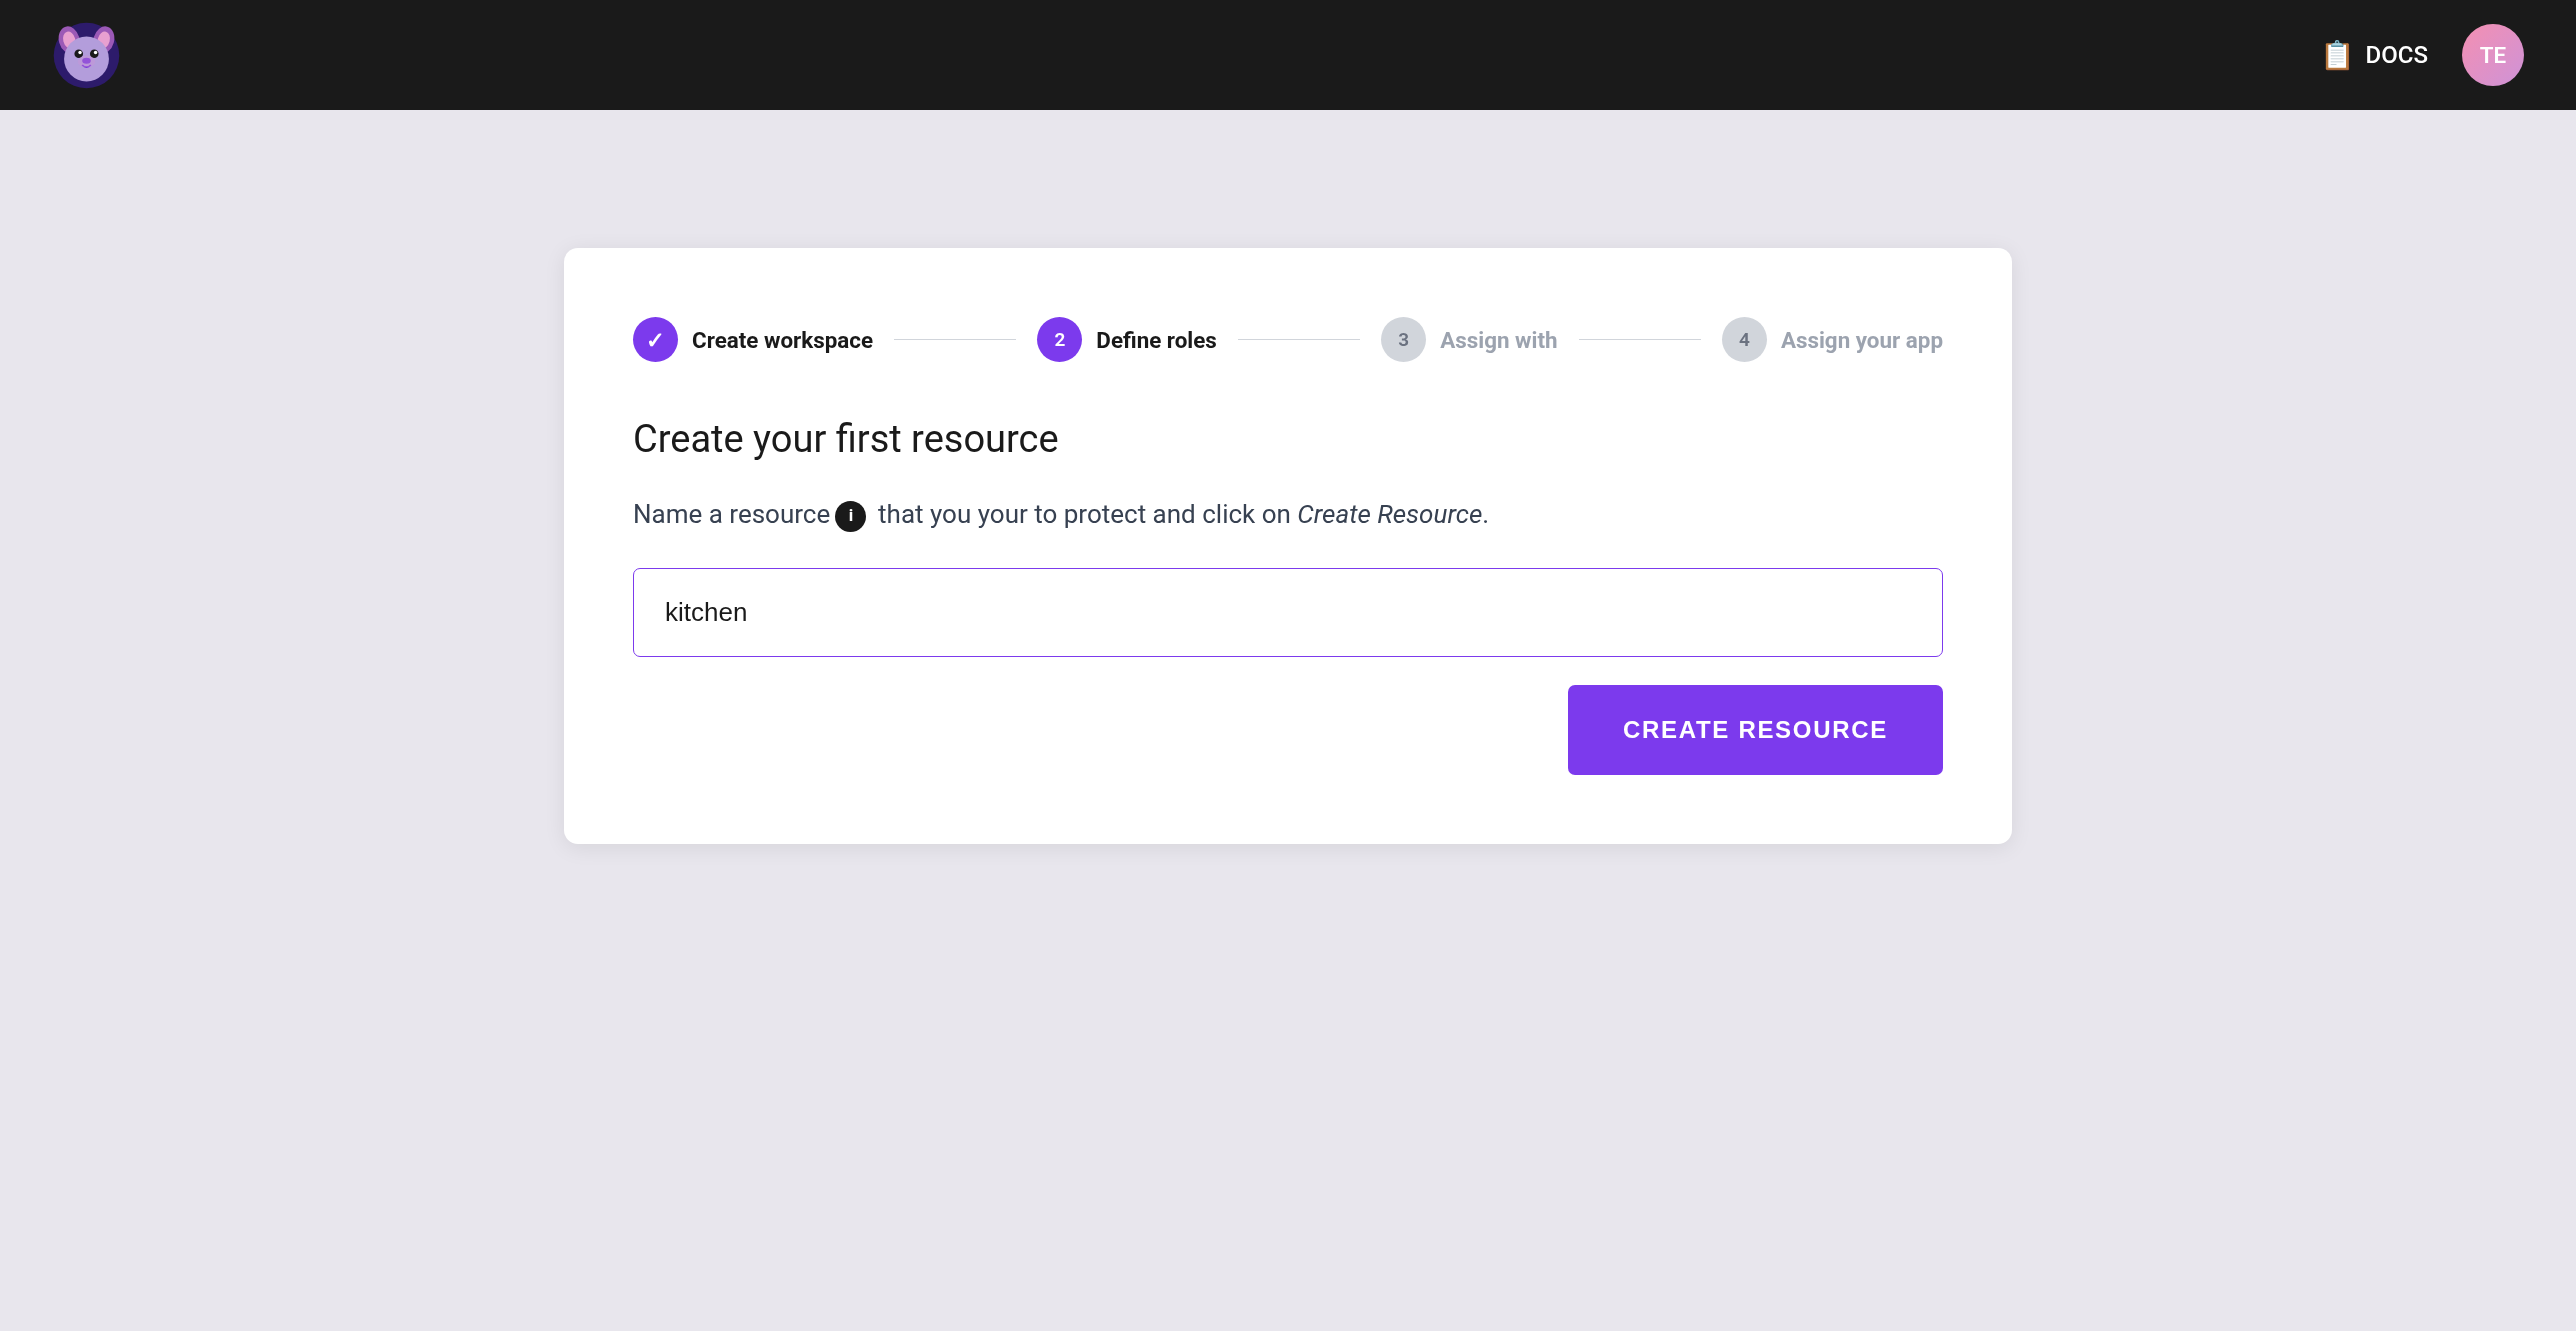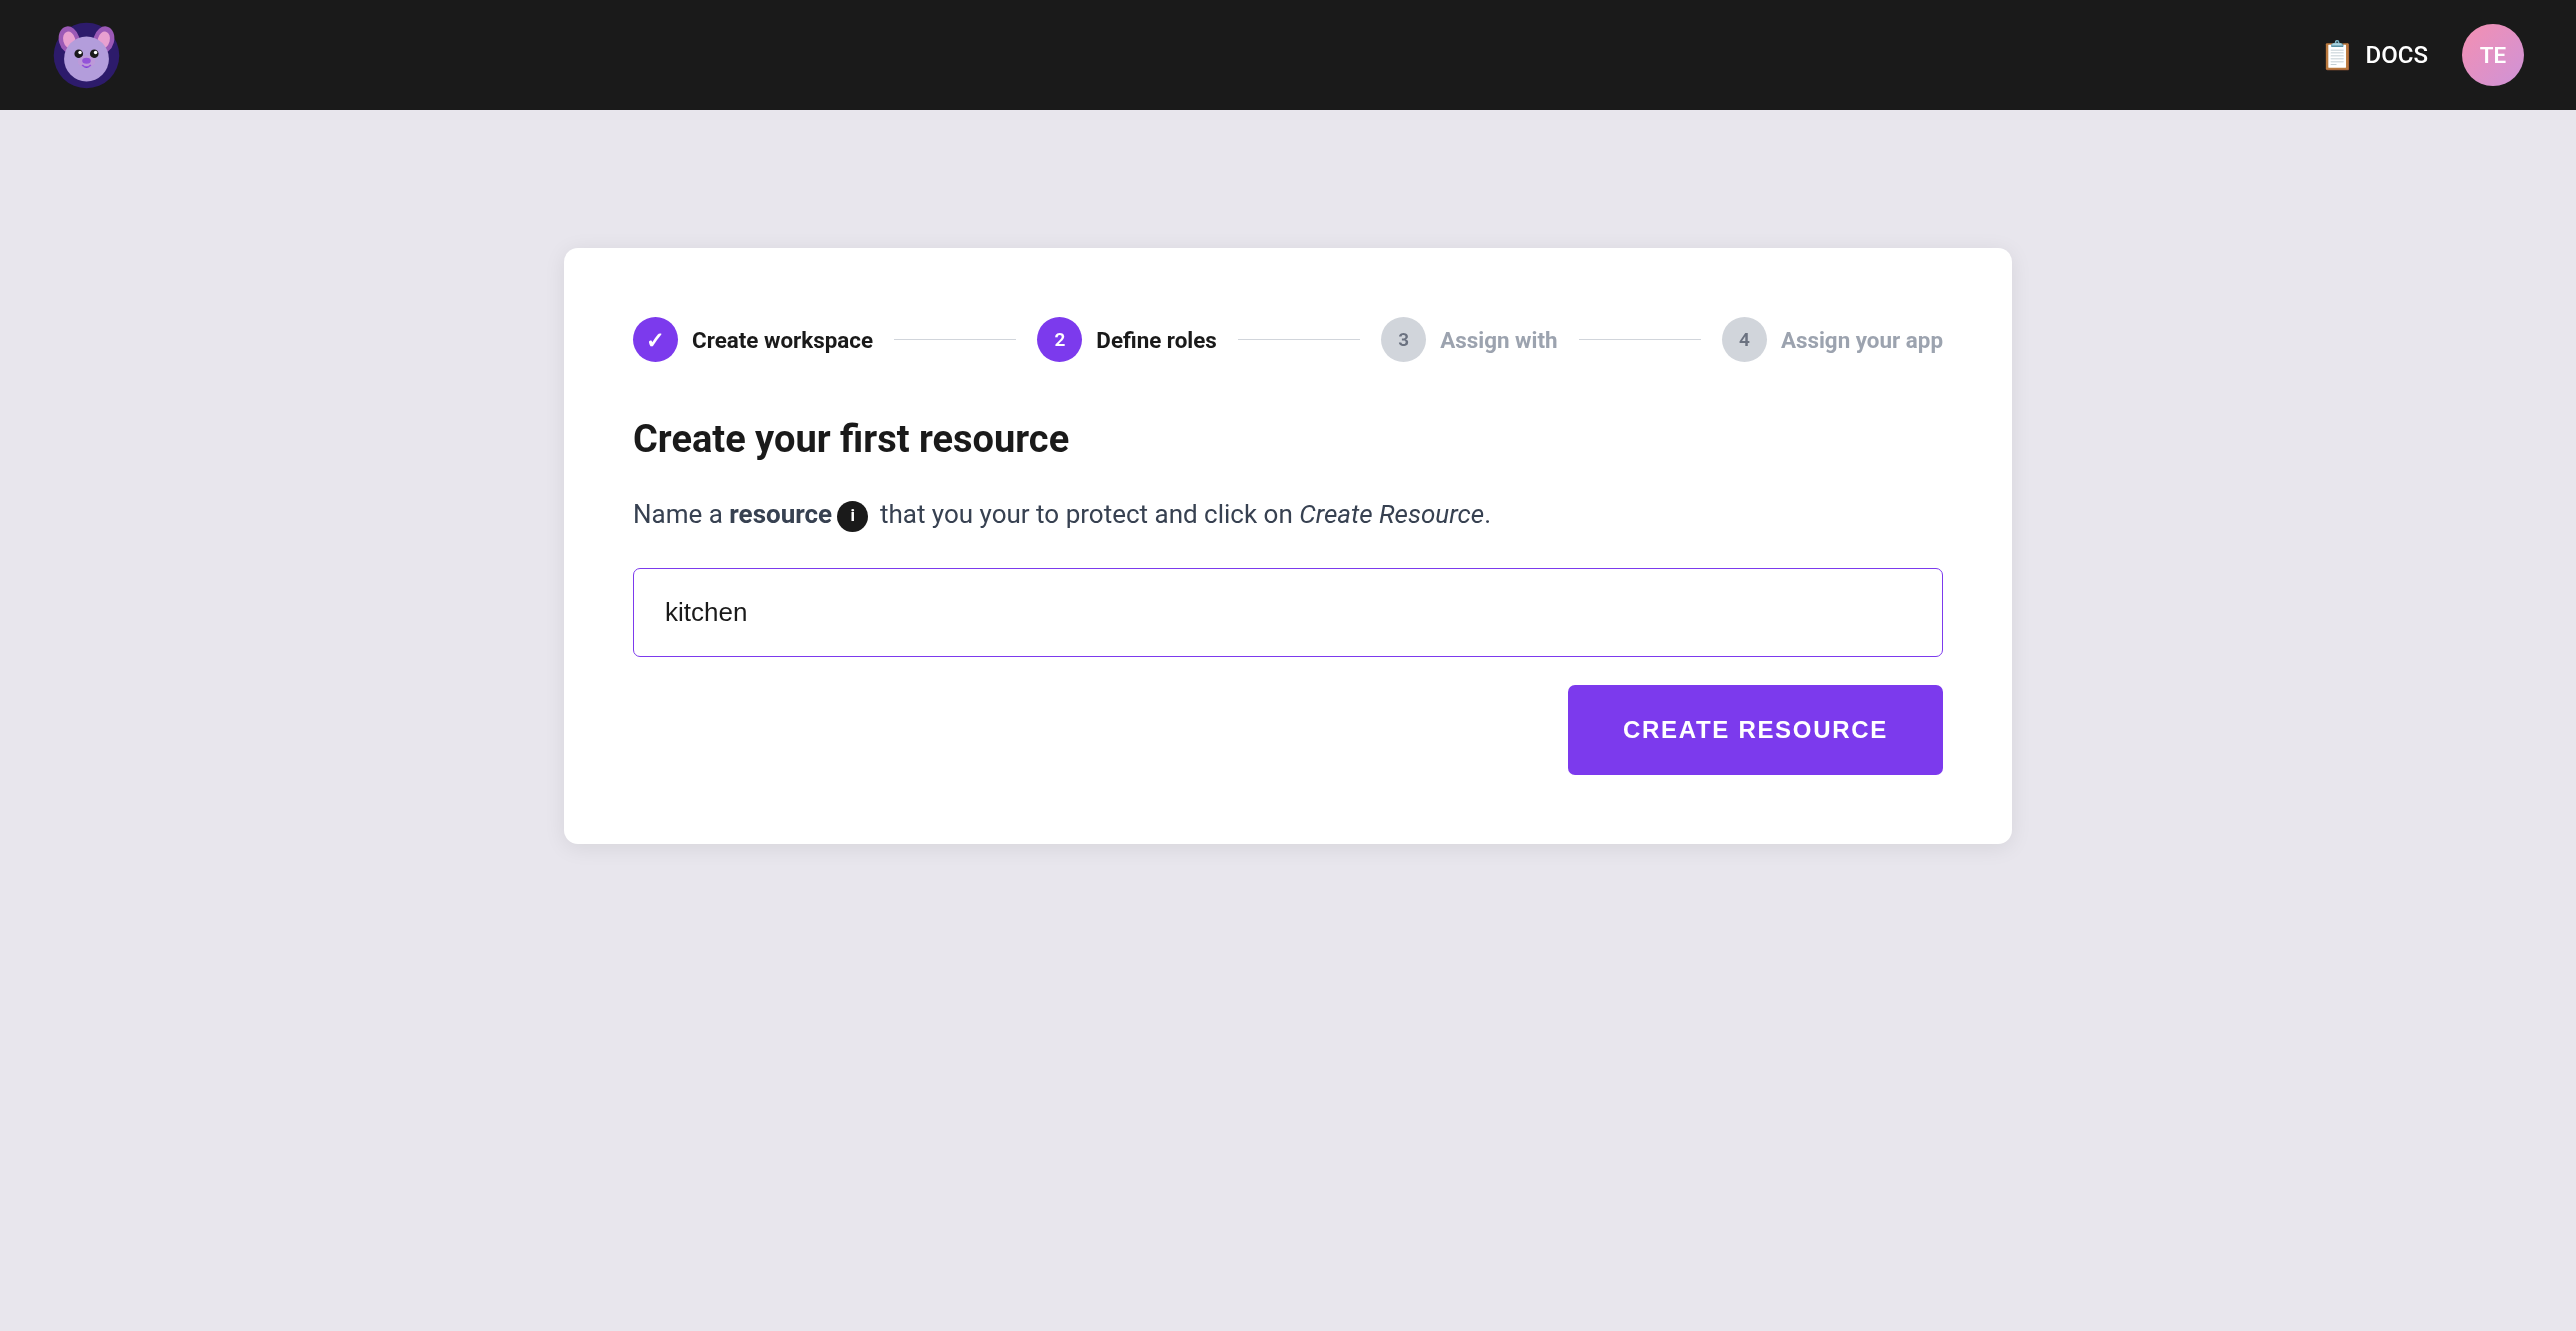--- a/index.html
+++ b/index.html
@@ -145,34 +145,34 @@
       margin: 0 21px;
     }
 
     .checkmark {
       font-size: 22.4px;
     }
 
     
     .form-title {
       font-size: 38px;
-      font-weight: 700;
+      font-weight: 400;
       color: #1a1a1a;
       margin-bottom: 34px;
     }
 
     .form-description {
       font-size: 26px;
       color: #374151;
       margin-bottom: 34px;
       line-height: 1.5;
     }
 
     .form-description strong {
-      font-weight: 700;
+      font-weight: 400;
     }
 
     .form-description em {
       font-style: italic;
     }
 
     .info-icon {
       display: inline-flex;
       align-items: center;
       justify-content: center;

